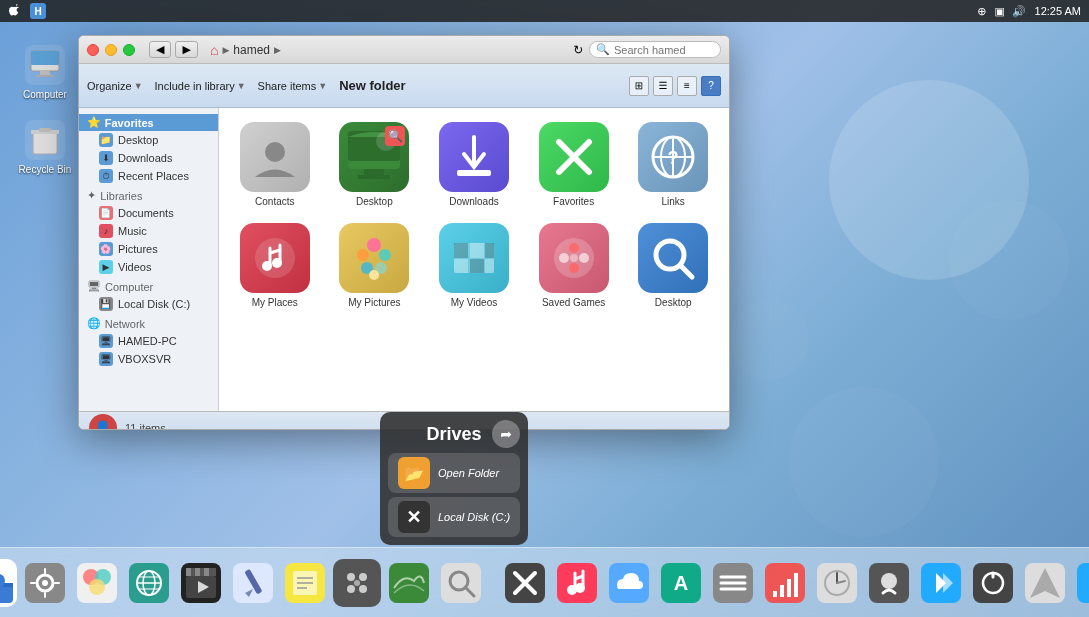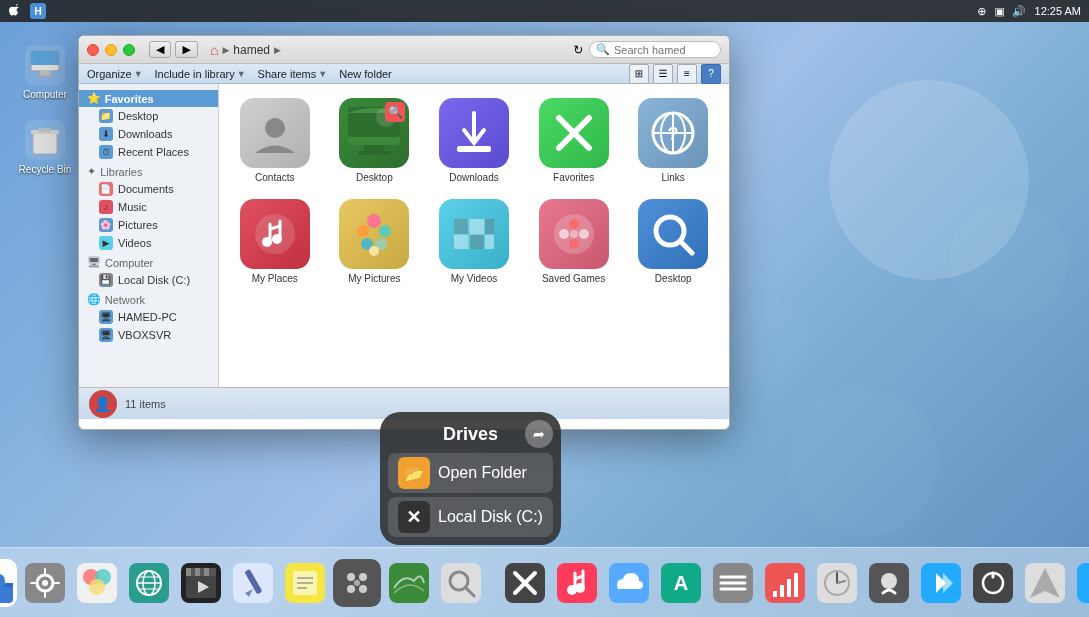--- a/index.html
+++ b/index.html
@@ -112,36 +112,36 @@
       background: white;
       font-size: 11px;
       gap: 4px;
     }
     .search-box input {
       border: none; outline: none; font-size: 11px; width: 100px; background: transparent;
     }
 
     
     .explorer-toolbar {
-      height: 20px;
+      height: 44px;
       background: linear-gradient(to bottom, #dde8f3, #c8daf0);
       display: flex;
       align-items: center;
       padding: 0 8px;
       gap: 12px;
       border-bottom: 1px solid #aabbcc;
     }
     .toolbar-btn {
       font-size: 11px;
       color: #222;
       cursor: pointer;
       display: flex; align-items: center; gap: 2px;
     }
     .toolbar-btn-new {
-      font-size: 11px; color: #222; cursor: pointer;
+      font-size: 13px; color: #222; cursor: pointer; font-weight: bold;
     }
     .toolbar-icons { margin-left: auto; display: flex; gap: 4px; }
     .toolbar-icon-btn {
       width: 20px; height: 20px;
       background: rgba(255,255,255,0.5);
       border: 1px solid #aaa;
       border-radius: 2px;
       display: flex; align-items: center; justify-content: center;
       font-size: 10px; cursor: pointer;
     }
@@ -245,39 +245,39 @@
       width: 1px; height: 40px;
       background: rgba(255,255,255,0.5); margin: 0 4px;
     }
 
     
     .drives-popup {
       position: absolute;
       bottom: 72px;
       left: 380px;
       background: rgba(50,50,50,0.9);
-      border-radius: 20px;
+      border-radius: 10px;
       padding: 8px;
       display: flex; flex-direction: column; gap: 4px;
       z-index: 200;
     }
     .drives-popup-title {
       color: white; font-size: 18px; font-weight: bold;
       text-align: center; padding: 4px 20px;
     }
     .drives-popup-item {
       display: flex; align-items: center; gap: 8px;
       background: rgba(255,255,255,0.15);
       border-radius: 8px; padding: 4px 10px; cursor: pointer;
     }
     .drives-popup-icon {
       width: 32px; height: 32px; border-radius: 6px;
       display: flex; align-items: center; justify-content: center; font-size: 16px;
     }
-    .drives-popup-label { color: white; font-size: 16px; }
+    .drives-popup-label { color: white; font-size: 11px; font-style: italic; }
     .drives-popup-arrow {
       position: absolute;
       right: 8px; top: 8px;
       width: 28px; height: 28px;
       border-radius: 50%;
       background: rgba(255,255,255,0.3);
       display: flex; align-items: center; justify-content: center;
       font-size: 14px; color: white; cursor: pointer;
     }
 

